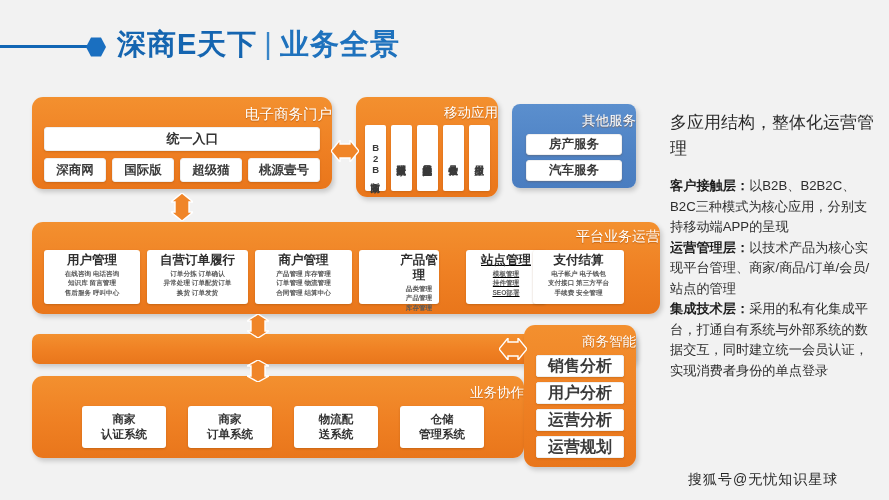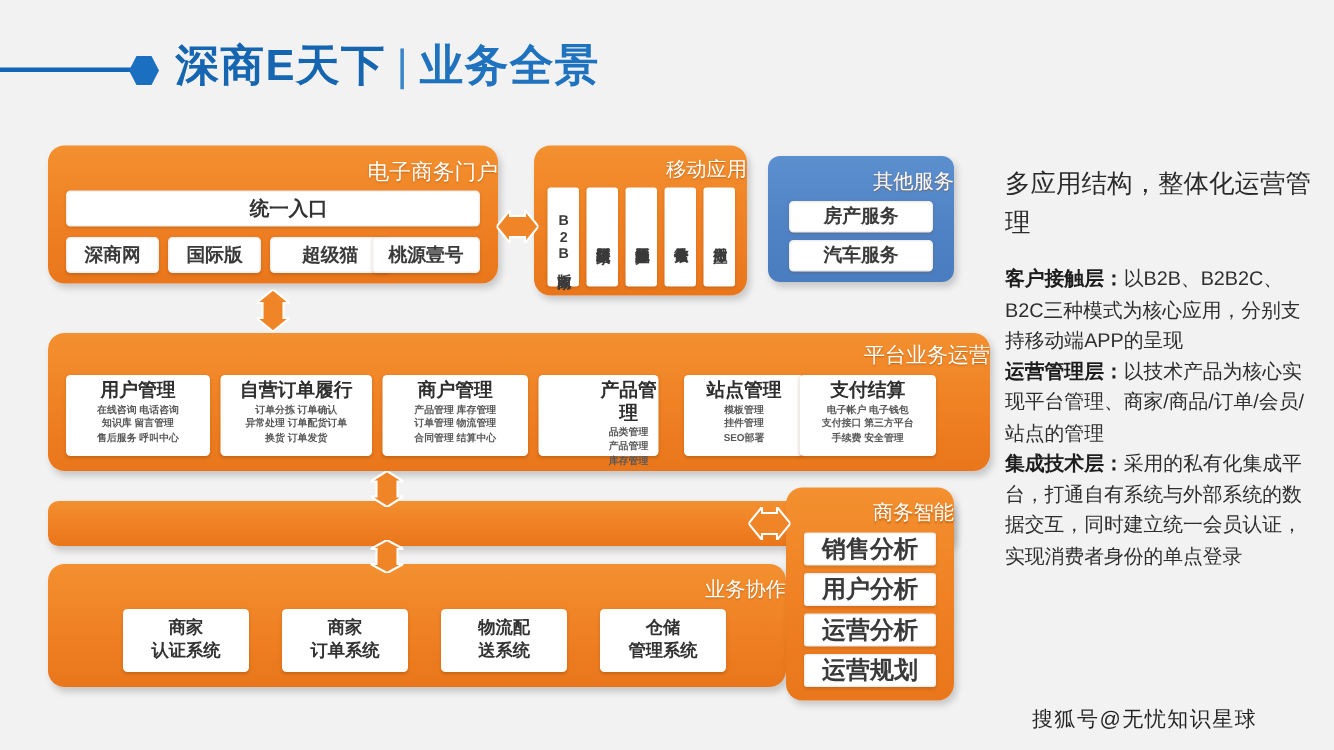--- a/index.html
+++ b/index.html
@@ -57,21 +57,21 @@
     box-shadow: 0 1px 2px rgba(120,60,0,.25);
   }
 
   
   #portal { left: 32px; top: 97px; width: 300px; height: 92px; }
   #portal .opanel-title { position:absolute; left:0; top:8px; width:100%; font-size: 14.5px; }
   #portal-entry { left: 12px; top: 30px; width: 276px; height: 24px; font-size: 13px; color:#333;padding-left:21px; }
   .portal-item { top: 61px; height: 24px; font-size: 12.5px; }
   #pi0 { left: 12px;  width: 62px; }
   #pi1 { left: 80px;  width: 62px; }
-  #pi2 { left: 148px; width: 80px; }
+  #pi2 { left: 148px; width: 62px; }
   #pi3 { left: 216px; width: 72px; }
 
   
   #mobile { left: 356px; top: 97px; width: 142px; height: 100px; }
   #mobile .opanel-title { position:absolute; left:0; top:7px; width:100%; font-size: 13.5px; }
   .mob-item {
     position: absolute; top: 28px; height: 66px;
     background: #fff; border-radius: 2px;
     writing-mode: vertical-rl; text-orientation: upright;
     display:flex; align-items:center; justify-content:center;
@@ -111,21 +111,21 @@
     color: #2f2f2f; line-height: 15px;
   }
   .pcard-d {
     display:block; text-align:center; font-size: 6.6px; color: #595959;
     line-height: 9.4px; font-weight: bold; white-space: pre-line; margin-top:1px;
   }
   #pc0 { left: 12px;  width: 96px; }
   #pc1 { left: 115px; width: 101px; }
   #pc2 { left: 223px; width: 97px; }
   #pc3 { left: 327px; width: 80px; padding-left: 40px; }
-  #pc4 { left: 424px; width: 80px; }
+  #pc4 { left: 434px; width: 80px; text-decoration: underline; }
   #pc5 { left: 501px; width: 91px; }
 
   
   #integ { left: 32px; top: 334px; width: 604px; height: 30px; border-radius: 7px; }
   #integ .opanel-title { position:absolute; left:0; top:7px; width:100%; font-size: 13.5px; padding-left: 22px; }
 
   
   #collab { left: 32px; top: 376px; width: 492px; height: 82px; }
   #collab .opanel-title { position:absolute; left:0; top:8px; width:100%; font-size: 13.5px; }
   .ccard {

